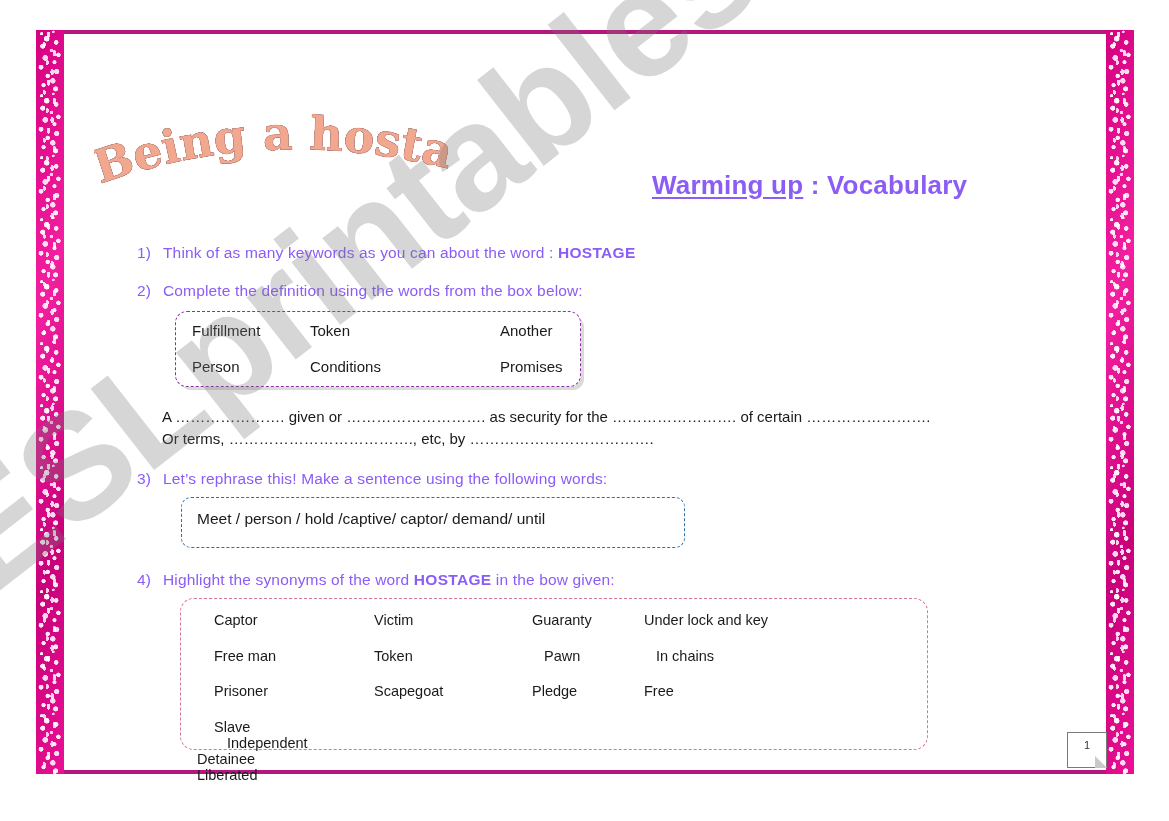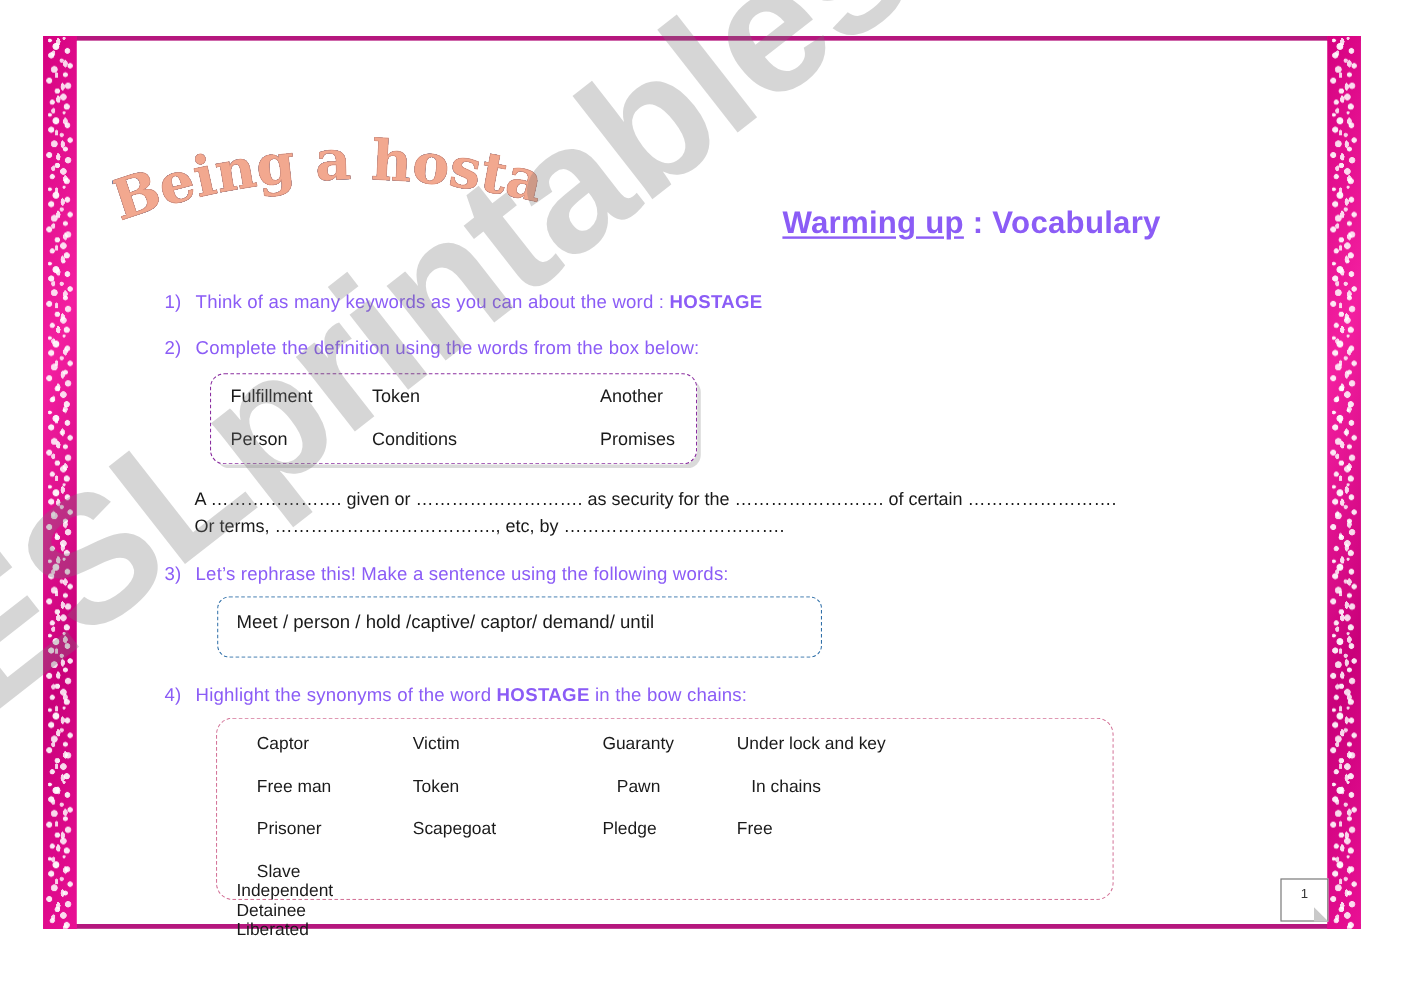--- a/index.html
+++ b/index.html
@@ -199,21 +199,21 @@
     left: 16px; right: 0;
     display: flex;
     font-size: 14.5px;
     color: #1a1a1a;
   }
   #synbox .sr0 { top: 13px; }
   #synbox .sr1 { top: 49px; }
   #synbox .sr2 { top: 84px; }
   #synbox .sr3 { top: 120px; flex-direction: column; }
   #synbox .sc0 { width: 130px; padding-left: 17px; }
-  #synbox .sc1 { width: 158px; }
+  #synbox .sc1 { width: 158px; margin-left: 30px; }
   #synbox .sc2 { width: 112px; }
   #synbox .sc3 { }
   #synbox .indent { padding-left: 12px; }
 
   
   #pagenum {
     position: absolute;
     left: 1003px;
     top: 698px;
     width: 38px;
@@ -321,21 +321,21 @@
       <div class="line">A …………………. given or ………………………. as security for the ……………………. of certain …………………….</div>
       <div class="line">Or terms, ………………………………., etc, by ……………………………….</div>
     </div>
 
     <div class="ex" id="ex3"><span class="num">3)</span><span>Let’s rephrase this! Make a sentence using the following words:</span></div>
 
     <div id="rephrasebox">
       <div class="txt">Meet / person / hold /captive/ captor/ demand/  until</div>
     </div>
 
-    <div class="ex" id="ex4"><span class="num">4)</span><span>Highlight the synonyms of the word </span><b>HOSTAGE</b><span> in the bow chains:</span></div>
+    <div class="ex" id="ex4"><span class="num">4)</span><span>Highlight the synonyms of the word </span><b>HOSTAGE</b><span> in the bow given:</span></div>
 
     <div id="synbox">
       <div class="row sr0">
         <span class="sc0">Captor</span>
         <span class="sc1">Victim</span>
         <span class="sc2">Guaranty</span>
         <span class="sc3">Under lock and key</span>
       </div>
       <div class="row sr1">
         <span class="sc0">Free man</span>

